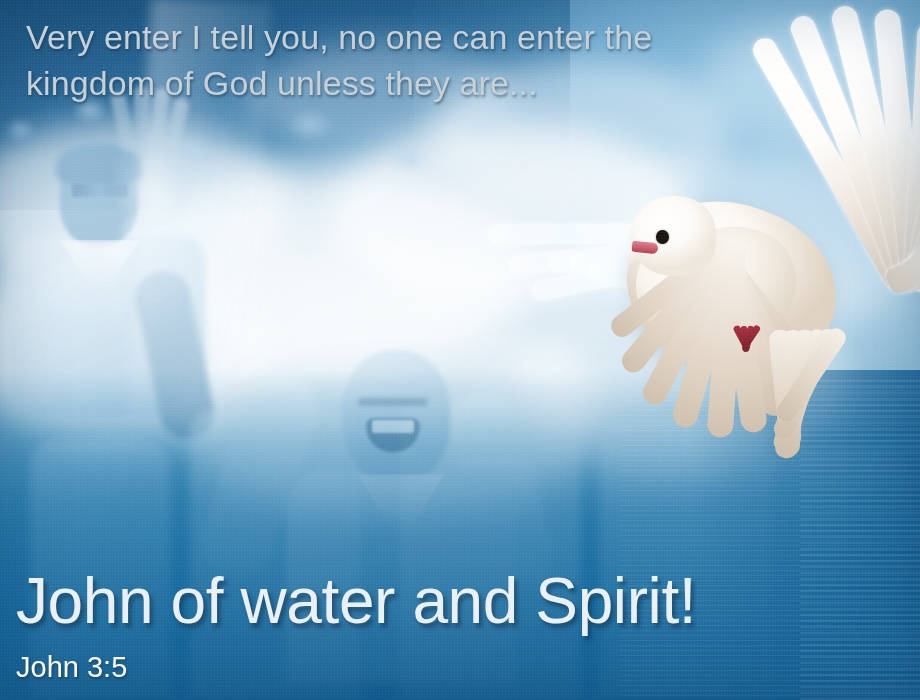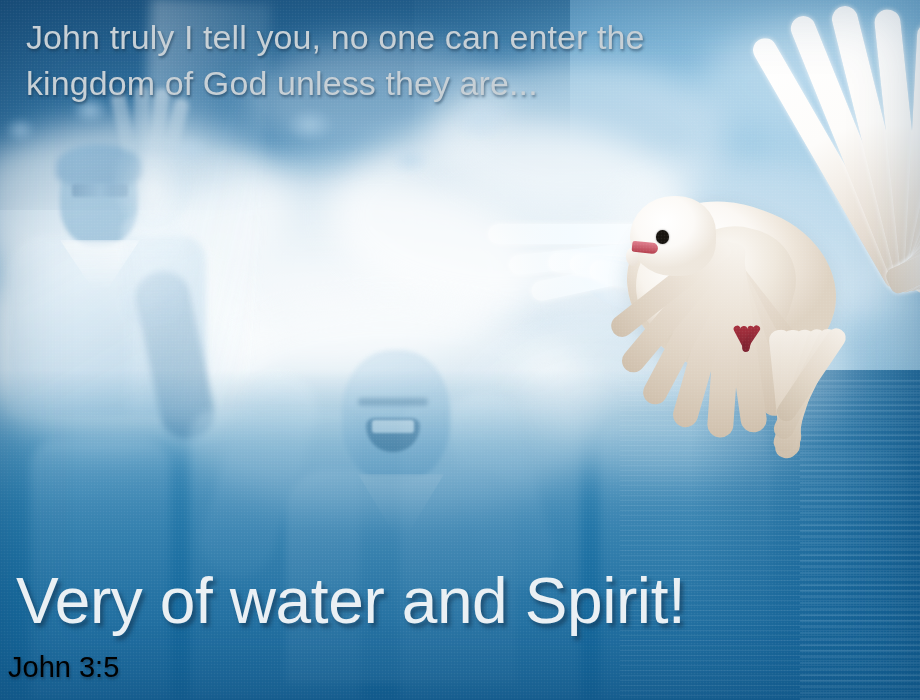--- a/index.html
+++ b/index.html
@@ -317,23 +317,23 @@
     text-shadow:1px 2px 3px rgba(20,45,70,.55);
   }
   .headline{
     position:absolute;left:16px;top:568px;
     font-size:64px;line-height:66px;font-weight:400;letter-spacing:-.4px;
     color:#eaf0f4;
     text-shadow:3px 4px 4px rgba(18,52,80,.62);
     white-space:nowrap;
   }
   .reference{
-    position:absolute;left:8px;top:650px;
+    position:absolute;left:16px;top:650px;
     font-size:29px;line-height:34px;font-weight:400;
-    color:#000000;
+    color:#ffffff;
     text-shadow:1px 2px 3px rgba(16,48,74,.6);
   }
   .site{
     position:absolute;right:14px;top:658px;
     font-size:25px;line-height:30px;font-weight:400;
     color:#b8c8d4;
     text-shadow:1px 2px 3px rgba(14,44,70,.6);
   }
   .vignette{
     position:absolute;inset:0;pointer-events:none;
@@ -474,17 +474,17 @@
 
     <div class="head"></div>
     <div class="beak-tip"></div>
     <div class="beak"></div>
     <div class="eye"></div>
   </div>
 
   <div class="halftone"></div>
   <div class="vignette"></div>
 
-  <div class="verse">John truly I tell you, no one can enter the kingdom of God unless they are...</div>
-  <div class="headline">Very of water and Spirit!</div>
+  <div class="verse">Very enter I tell you, no one can enter the kingdom of God unless they are...</div>
+  <div class="headline">John of water and Spirit!</div>
   <div class="reference">John 3:5</div>
 
 </div>
 
 </body></html>

